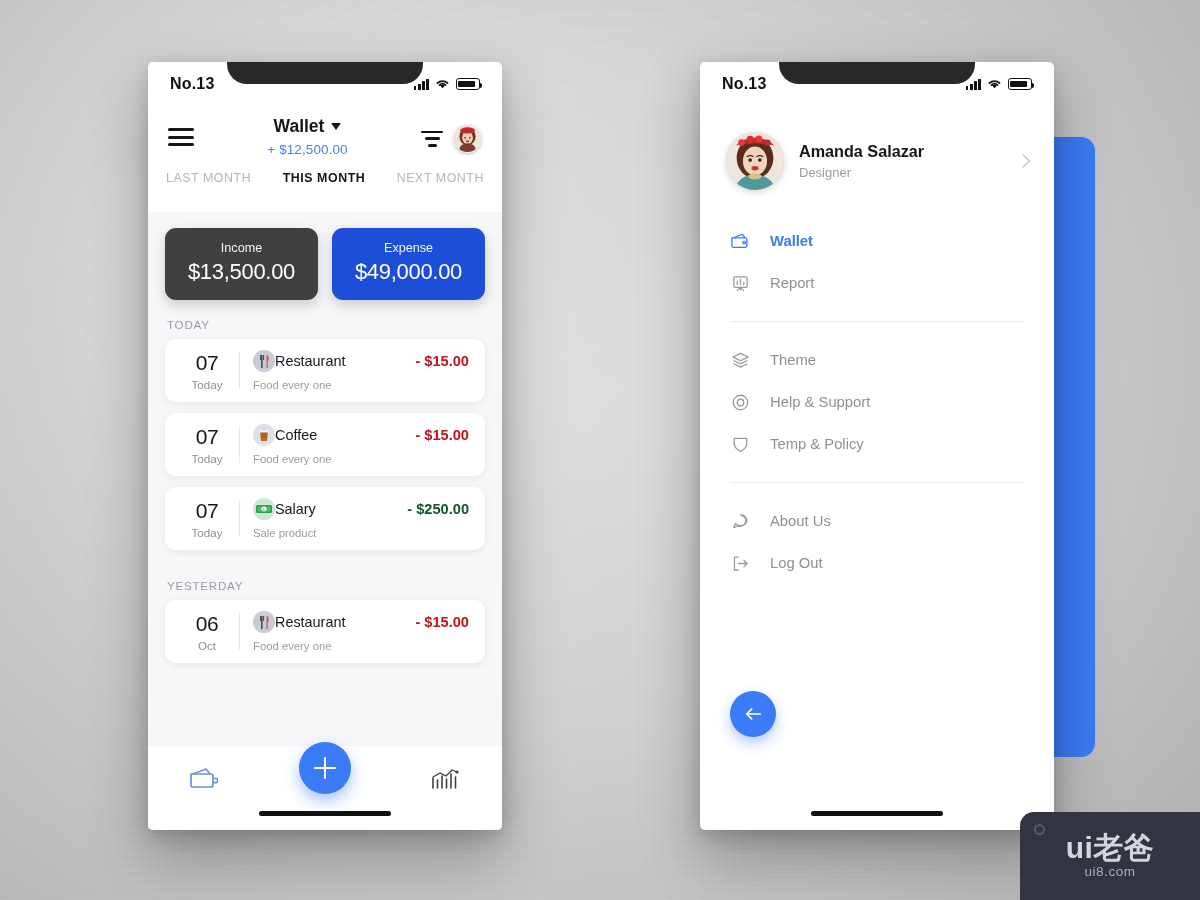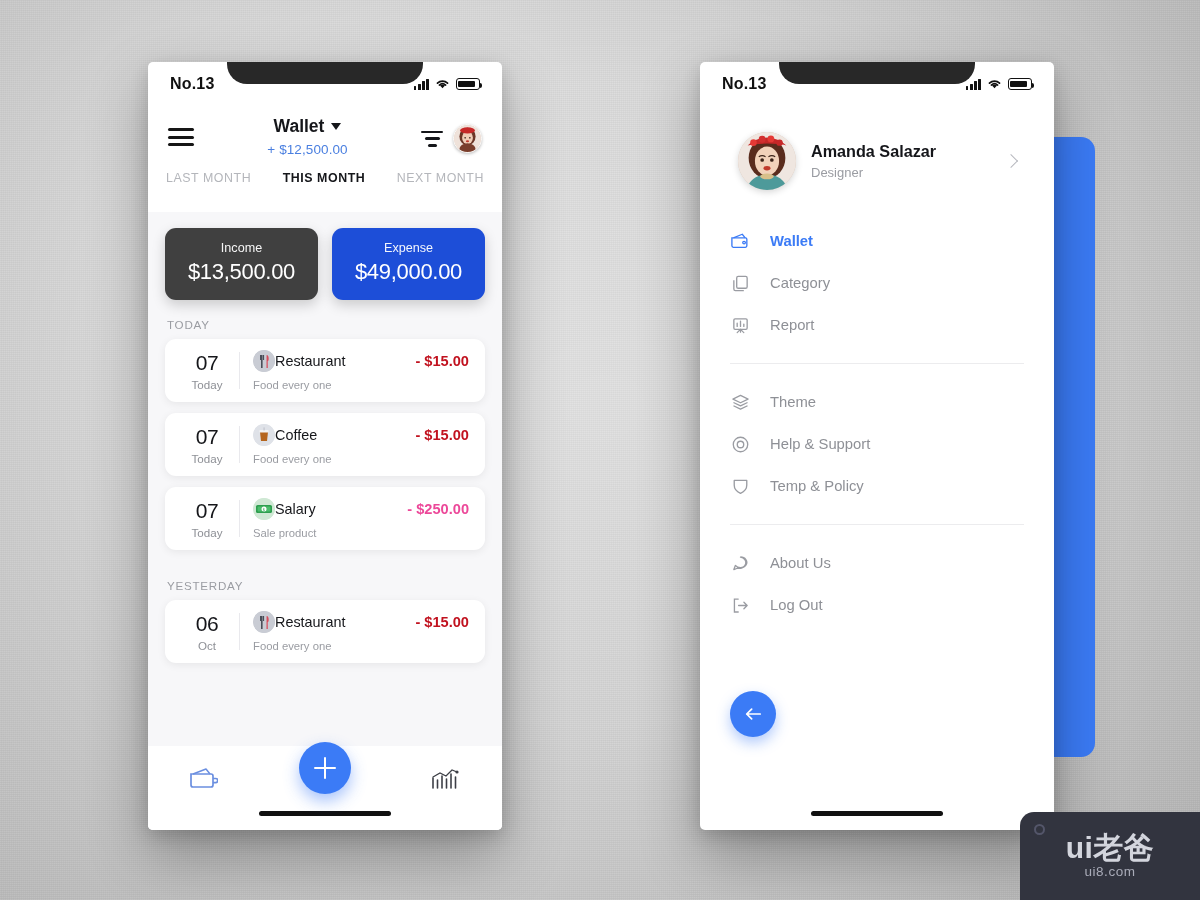--- a/index.html
+++ b/index.html
@@ -103,21 +103,21 @@
     width:52px;height:52px;border-radius:50%;background:#3b7bf6;
     box-shadow:0 7px 16px rgba(59,123,246,.45);z-index:9;
     display:flex;align-items:center;justify-content:center;
   }
   .fab::before,.fab::after{content:"";position:absolute;background:#fff;border-radius:2px;}
   .fab::before{width:22px;height:2.6px;}
   .fab::after{width:2.6px;height:22px;}
   .stack-card{position:absolute;border-radius:14px;top:0;}
   #phone-right{left:700px;top:62px;width:354px;height:768px;}
   .rp-body{position:absolute;inset:0;padding-top:44px;}
-  .profile{display:flex;align-items:center;gap:15px;padding:26px 38px 0;}
+  .profile{display:flex;align-items:center;gap:15px;padding:26px 26px 0;}
   .p-av{width:58px;height:58px;border-radius:50%;overflow:hidden;flex-shrink:0;box-shadow:0 2px 7px rgba(0,0,0,.17);background:#d9c3b4;position:relative;}
   .p-name{font-size:16.2px;font-weight:bold;color:#15161a;}
   .p-role{font-size:13px;color:#9a9ca2;margin-top:4px;}
   .p-chev{margin-left:auto;width:9px;height:9px;border-top:1.7px solid #b6b8be;border-right:1.7px solid #b6b8be;transform:rotate(45deg);}
   .menu{padding:30px 0 0;}
   .mi{display:flex;align-items:center;gap:20px;padding:11px 30px;}
   .mi-ic{width:20px;height:20px;flex-shrink:0;display:flex;align-items:center;justify-content:center;}
   .mi-label{font-size:14.8px;color:#8e9096;}
   .mi.active .mi-label{color:#3b7bf6;font-weight:bold;}
   .menu-div{height:1px;background:#ececee;margin:17px 30px;}
@@ -285,21 +285,21 @@
             <span class="tx-ic" style="background:#cfe8d4">
               <svg viewBox="0 0 22 22" width="22" height="22">
                   <circle cx="11" cy="11" r="11" fill="#cfe8d4"></circle>
                   <rect x="3" y="7" width="16" height="8" rx="1.6" fill="#2e9e4f"></rect>
                   <rect x="4.6" y="8.4" width="12.8" height="5.2" rx="1" fill="#4bbd6b"></rect>
                   <circle cx="11" cy="11" r="2.5" fill="#fff"></circle>
                   <text x="11" y="13.4" font-size="4.4" text-anchor="middle" fill="#2e9e4f" font-family="DejaVu Sans, sans-serif">$</text>
                 </svg>
             </span>
             <span class="tx-name">Salary</span>
-            <span class="tx-amt" style="color:#ec4899;margin-left:auto">- $250.00</span>
+            <span class="tx-amt" style="color:#14532d;margin-left:auto">- $250.00</span>
           </div>
           <div class="tx-note">Sale product</div>
         </div>
       </div>
 
       <div class="sec-label">YESTERDAY</div>
 
       <div class="tx">
         <div class="tx-date">
           <div class="tx-day">06</div>
@@ -413,29 +413,20 @@
             <path d="M2 6.5 h15 a1.6 1.6 0 0 1 1.6 1.6 v7.3 a1.6 1.6 0 0 1 -1.6 1.6 H3.6 a1.6 1.6 0 0 1 -1.6 -1.6 Z" fill="none" stroke="#3b7bf6" stroke-width="1.5"></path>
             <path d="M3.7 6.5 L13.5 2.5 L16.8 6.5" fill="none" stroke="#3b7bf6" stroke-width="1.4" stroke-linejoin="round"></path>
             <circle cx="15.5" cy="11.8" r="1.5" fill="none" stroke="#3b7bf6" stroke-width="1.4"></circle>
           </svg>
         </span>
         <span class="mi-label">Wallet</span>
       </div>
       <div class="mi">
         <span class="mi-ic">
           <svg width="19" height="19" viewBox="0 0 20 20">
-            <rect x="6" y="2.5" width="11" height="12.5" rx="1.6" fill="none" stroke="#9a9ca2" stroke-width="1.4"></rect>
-            <path d="M13.5 17.5 H4.6 A1.6 1.6 0 0 1 3 15.9 V6.5" fill="none" stroke="#9a9ca2" stroke-width="1.4"></path>
-          </svg>
-        </span>
-        <span class="mi-label">Category</span>
-      </div>
-      <div class="mi">
-        <span class="mi-ic">
-          <svg width="19" height="19" viewBox="0 0 20 20">
             <rect x="3" y="3" width="14" height="11" rx="1.3" fill="none" stroke="#9a9ca2" stroke-width="1.4"></rect>
             <path d="M6.5 11 V7.5 M10 11 V5.5 M13.5 11 V8.5" stroke="#9a9ca2" stroke-width="1.4" stroke-linecap="round"></path>
             <path d="M10 14 V17 M6.5 17.5 L10 14 L13.5 17.5" stroke="#9a9ca2" stroke-width="1.3" fill="none" stroke-linecap="round"></path>
           </svg>
         </span>
         <span class="mi-label">Report</span>
       </div>
 
       <div class="menu-div"></div>
 

